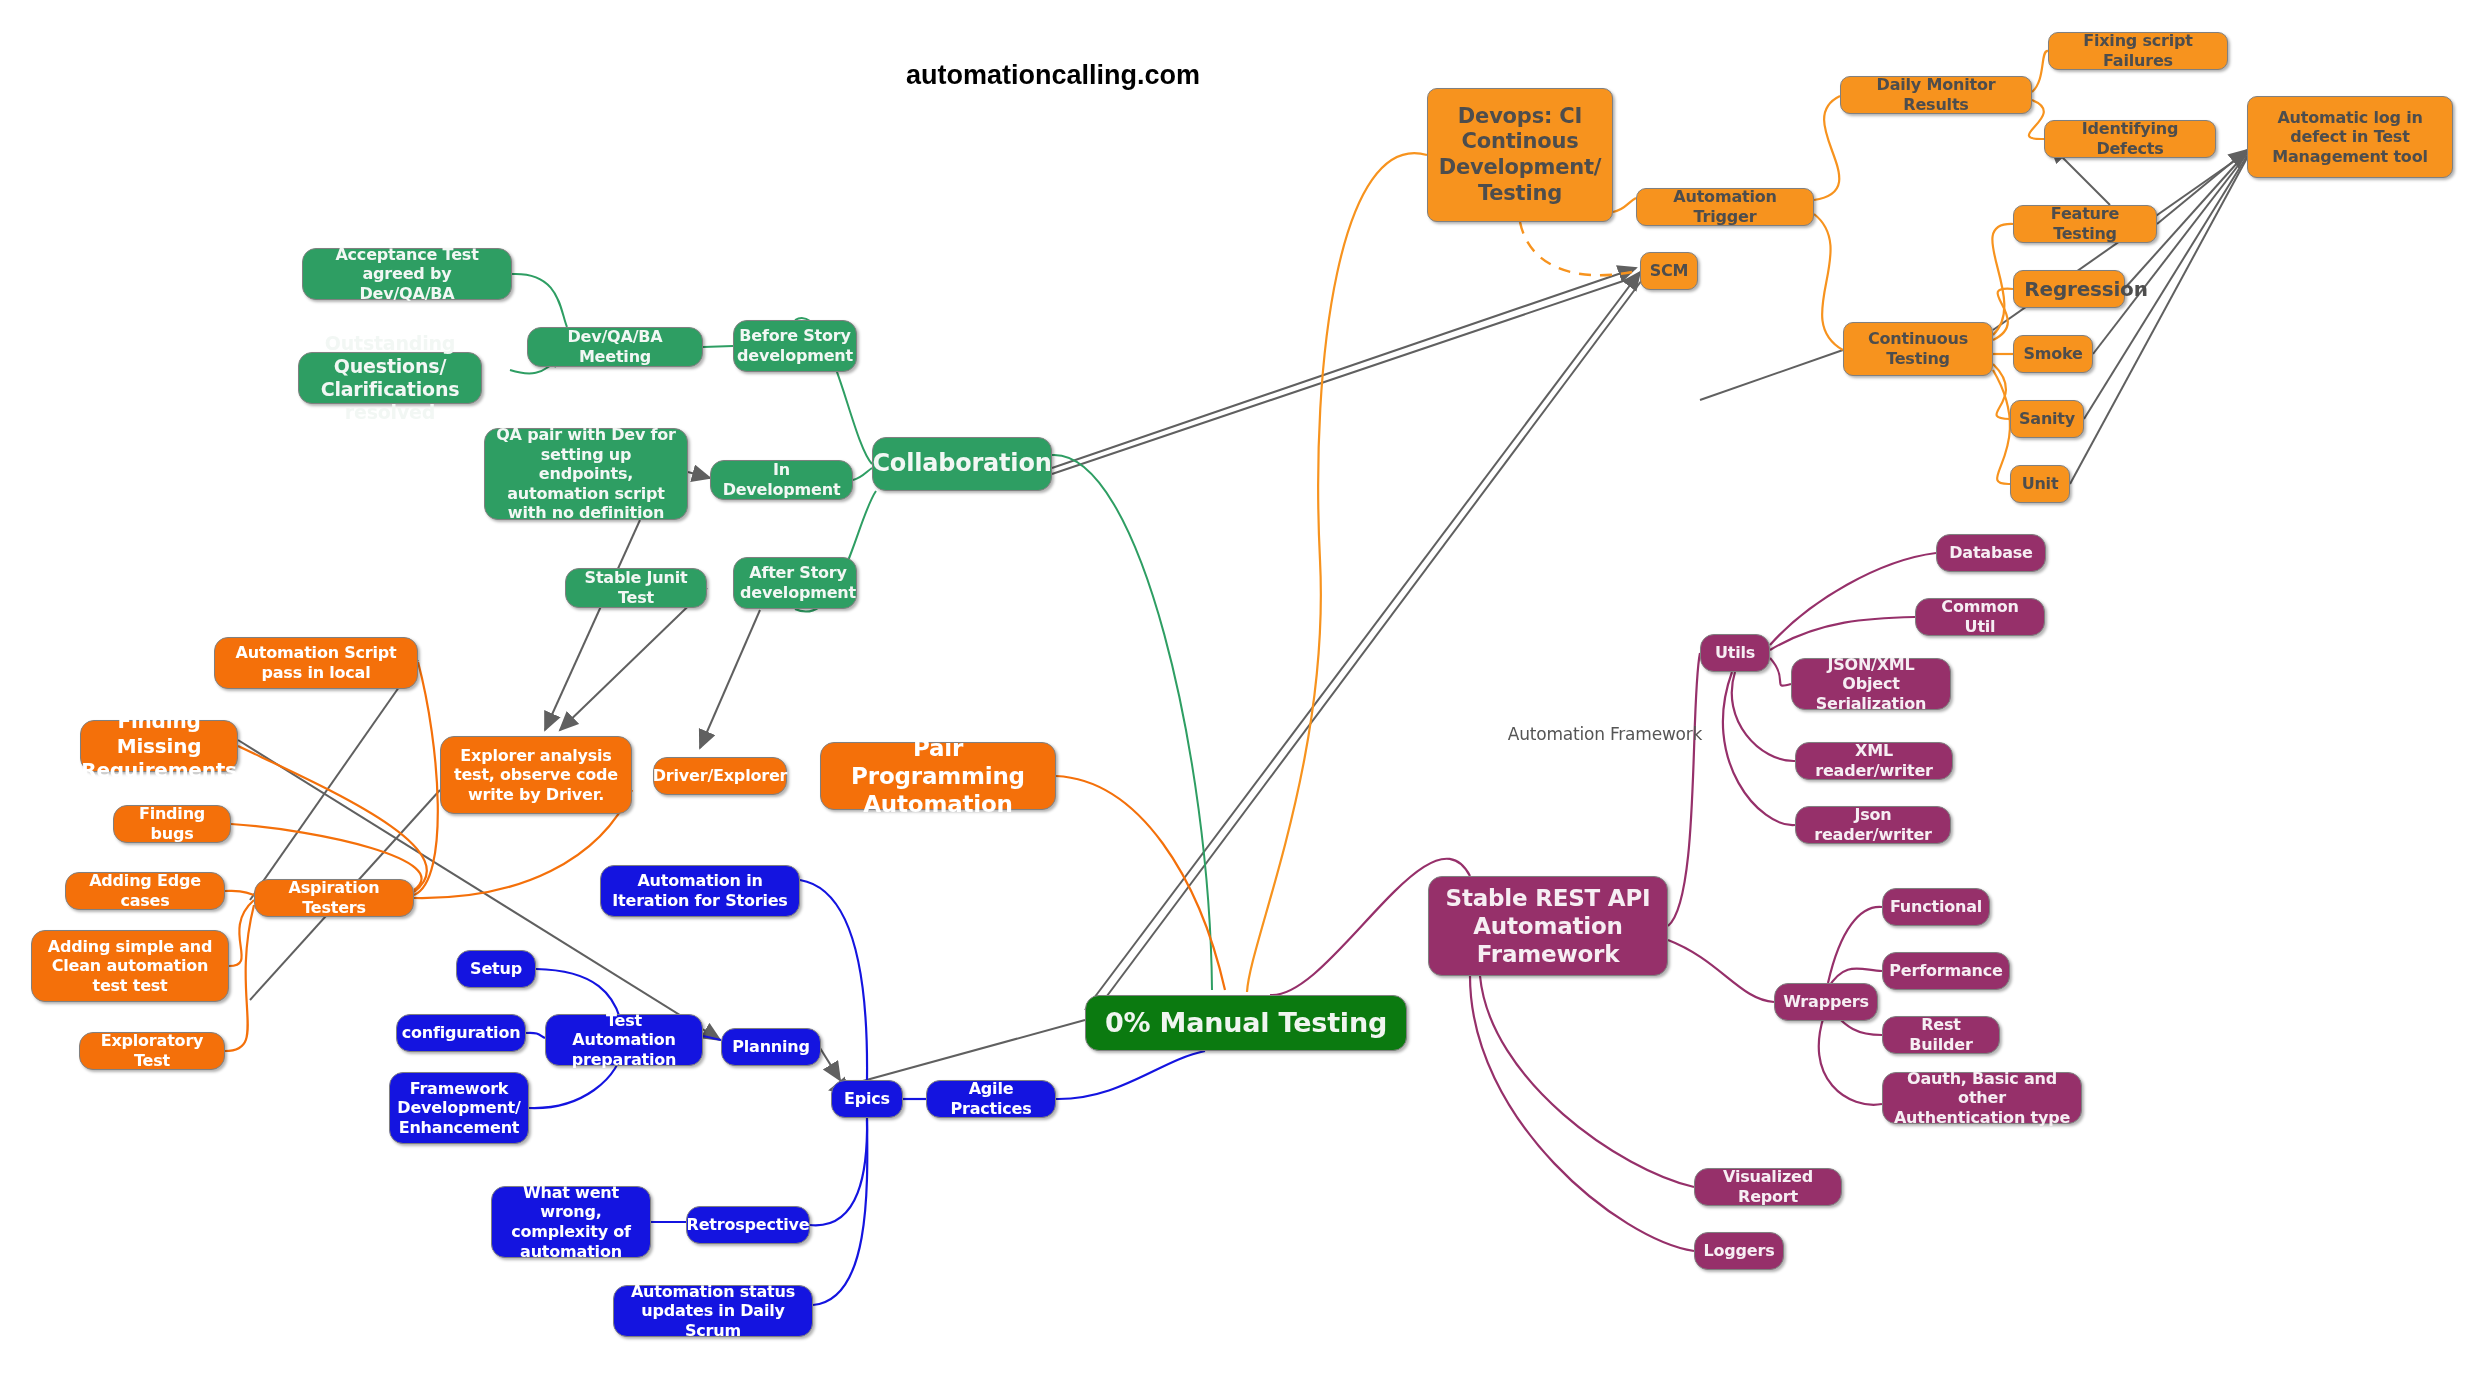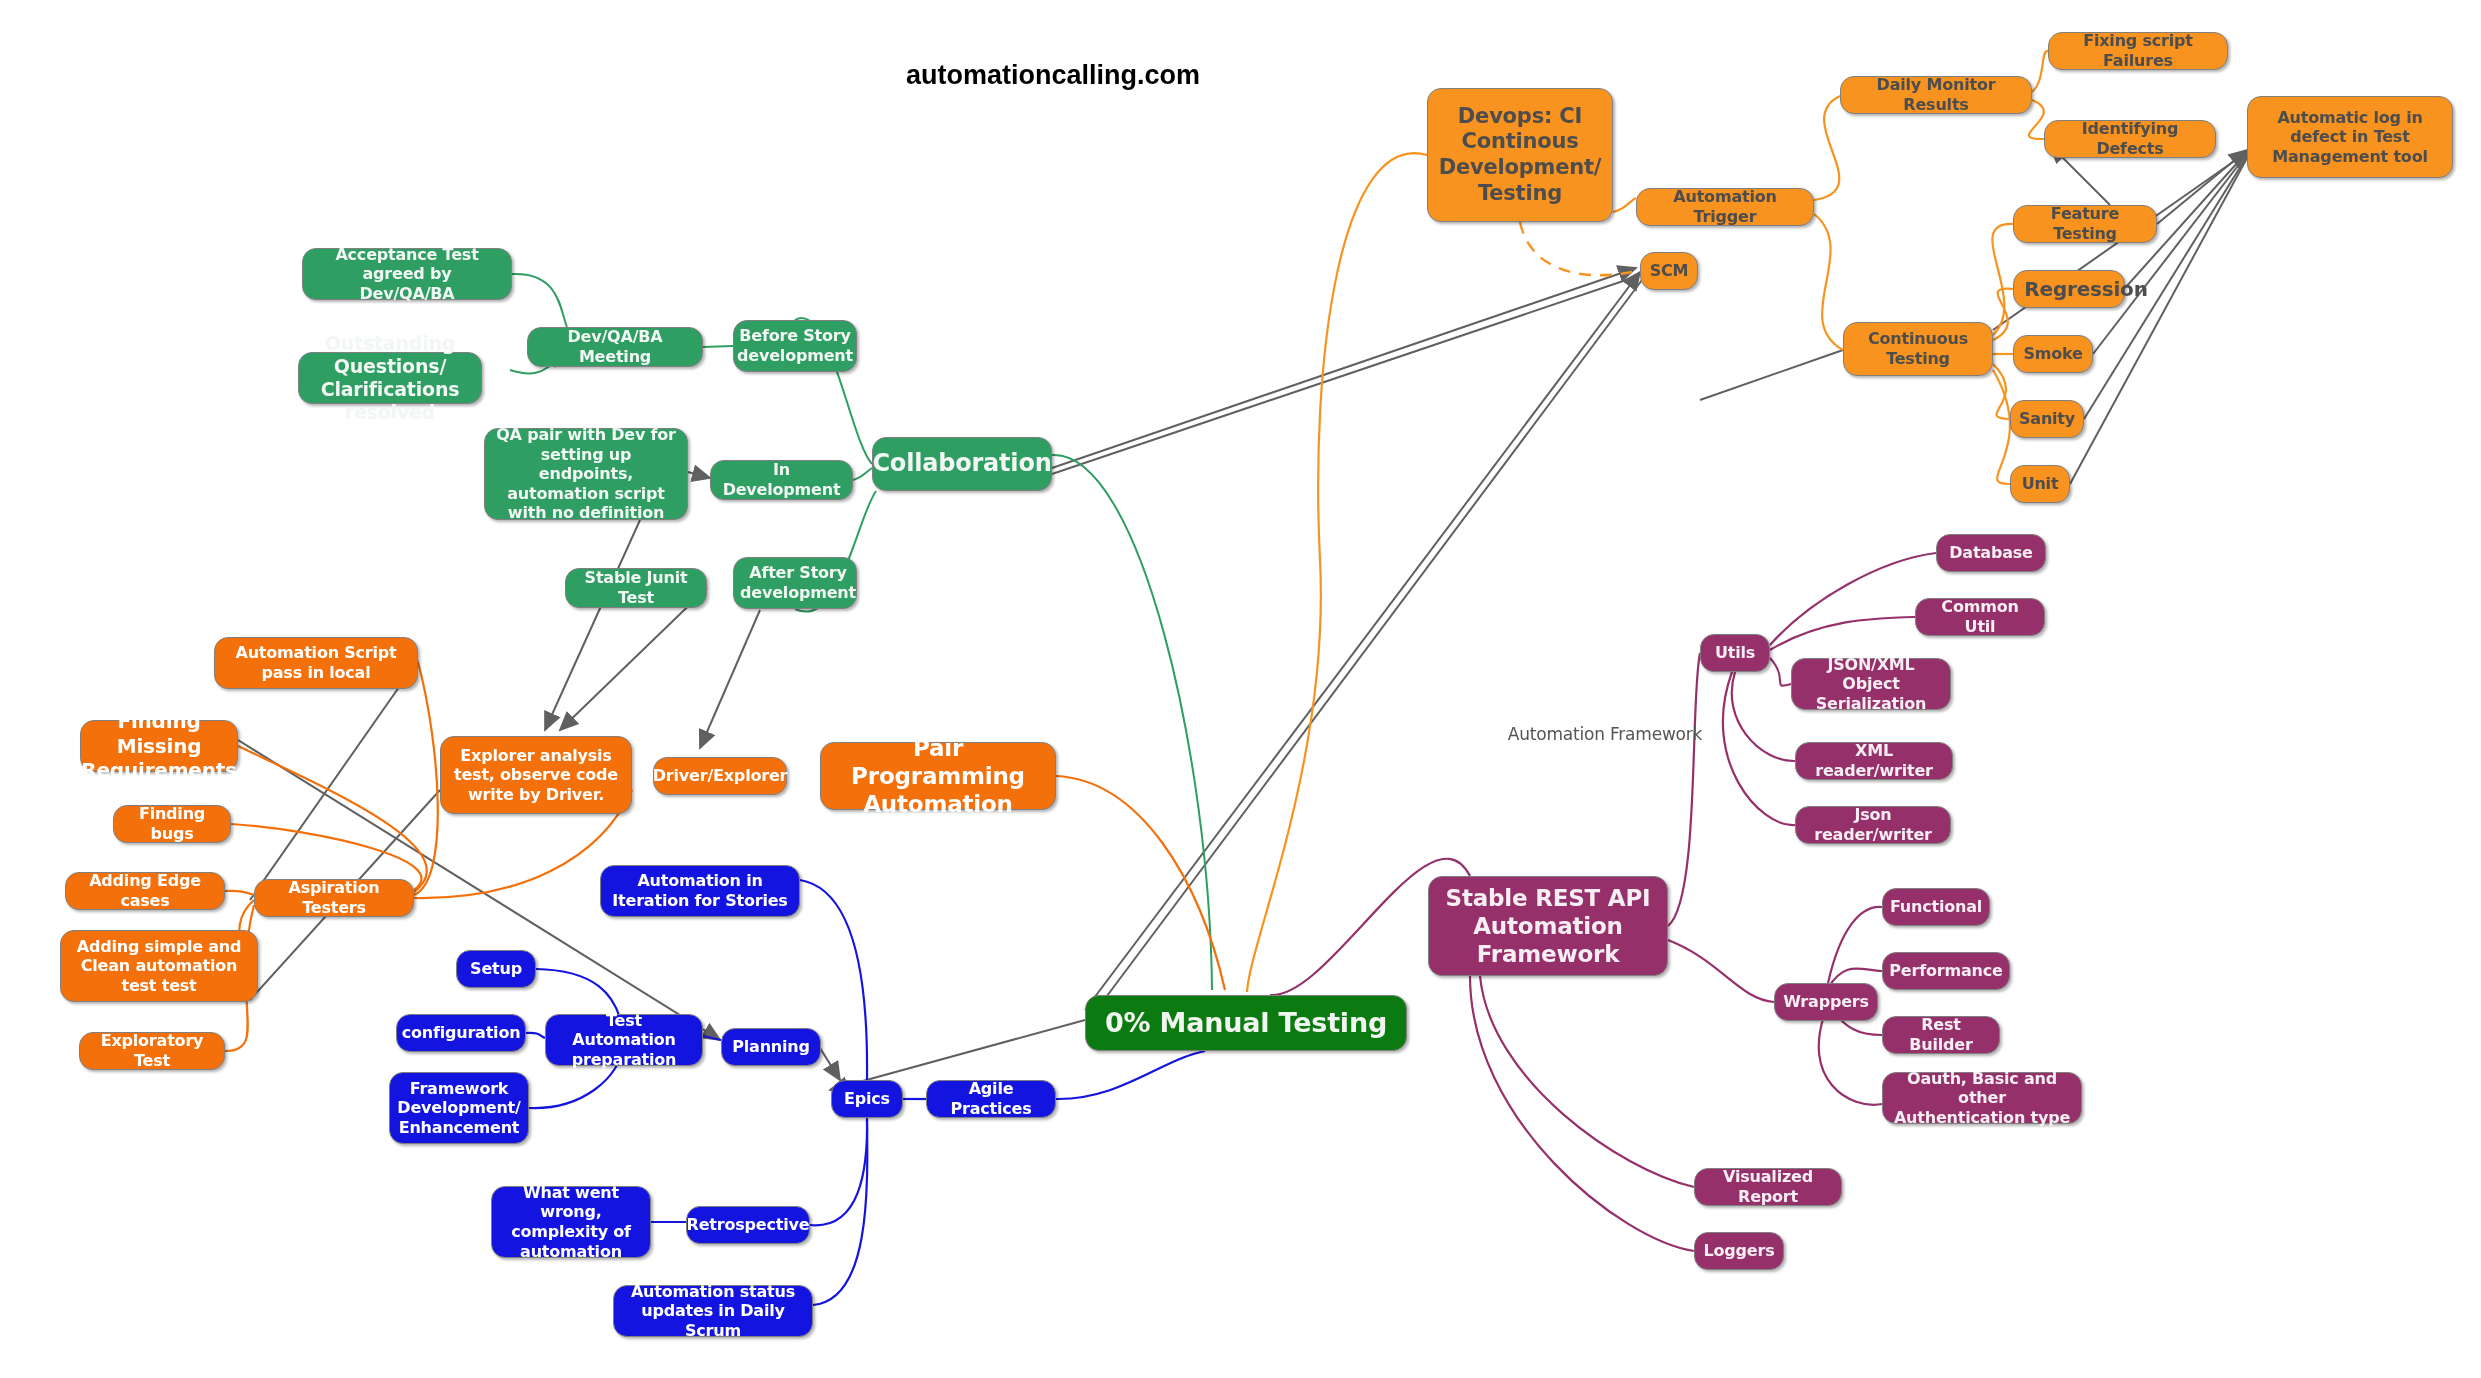--- a/index.html
+++ b/index.html
@@ -18,21 +18,21 @@
     border:1.5px solid #808080;
     display:flex;align-items:center;justify-content:center;
     text-align:center;
     font-weight:bold;
     line-height:1.22;
     padding:5px 10px;
     box-shadow:2px 2px 3px rgba(0,0,0,.30);
     letter-spacing:-.2px;
   }
   .green{background:#2e9e63;color:#f2f7f4;}
-  .orange{background:#f7931e;color:#4d4d4d;}
+  .orange{background:#f7931e;color:#4d4d4d;border-radius:10px;}
   .orange2{background:#f4700a;color:#ffffff;}
   .blue{background:#1414e0;color:#ffffff;}
   .purple{background:#96306a;color:#f6eef3;}
   .darkgreen{background:#0b7a10;color:#f0f5f0;}
   .plain{
     position:absolute;border:none;background:none;box-shadow:none;
     color:#555;font-weight:normal;
   }
   #site-title{
     position:absolute;font-weight:bold;color:#000;
@@ -159,21 +159,21 @@
       <div class="node orange" style="left: 2013px; top: 270px; width: 112px; height: 38px; font-size: 20px; padding-left: 44px;">Regression</div>
       <div class="node orange" style="left: 1843px; top: 322px; width: 150px; height: 54px; font-size: 16px;">Continuous Testing</div>
       <div class="node orange" style="left: 2013px; top: 335px; width: 80px; height: 38px; font-size: 16px;">Smoke</div>
       <div class="node orange" style="left: 2010px; top: 400px; width: 74px; height: 38px; font-size: 16px;">Sanity</div>
       <div class="node orange" style="left: 2010px; top: 465px; width: 60px; height: 38px; font-size: 16px;">Unit</div>
       <div class="node orange2" style="left: 214px; top: 637px; width: 204px; height: 52px; font-size: 16px;">Automation Script pass in local</div>
       <div class="node orange2" style="left: 80px; top: 720px; width: 158px; height: 52px; font-size: 20px;">Finding Missing Requirements</div>
       <div class="node orange2" style="left: 113px; top: 805px; width: 118px; height: 38px; font-size: 16px;">Finding bugs</div>
       <div class="node orange2" style="left: 65px; top: 872px; width: 160px; height: 38px; font-size: 16px;">Adding Edge cases</div>
       <div class="node orange2" style="left: 254px; top: 879px; width: 160px; height: 38px; font-size: 16px;">Aspiration Testers</div>
-      <div class="node orange2" style="left: 31px; top: 930px; width: 198px; height: 72px; font-size: 16px; margin-left: 29px;">Adding simple and Clean automation test test</div>
+      <div class="node orange2" style="left: 31px; top: 930px; width: 198px; height: 72px; font-size: 16px;">Adding simple and Clean automation test test</div>
       <div class="node orange2" style="left: 79px; top: 1032px; width: 146px; height: 38px; font-size: 16px;">Exploratory Test</div>
       <div class="node orange2" style="left: 440px; top: 736px; width: 192px; height: 78px; font-size: 16px;">Explorer analysis test, observe code write by Driver.</div>
       <div class="node orange2" style="left: 653px; top: 757px; width: 134px; height: 38px; font-size: 16px;">Driver/Explorer</div>
       <div class="node orange2" style="left: 820px; top: 742px; width: 236px; height: 68px; font-size: 23px;">Pair Programming Automation</div>
       <div class="node blue" style="left: 600px; top: 865px; width: 200px; height: 52px; font-size: 16px;">Automation in Iteration for Stories</div>
       <div class="node blue" style="left: 456px; top: 950px; width: 80px; height: 38px; font-size: 16px;">Setup</div>
       <div class="node blue" style="left: 396px; top: 1014px; width: 130px; height: 38px; font-size: 16px;">configuration</div>
       <div class="node blue" style="left: 545px; top: 1014px; width: 158px; height: 52px; font-size: 16px;">Test Automation preparation</div>
       <div class="node blue" style="left: 721px; top: 1028px; width: 100px; height: 38px; font-size: 16px;">Planning</div>
       <div class="node blue" style="left: 389px; top: 1072px; width: 140px; height: 72px; font-size: 16px;">Framework Development/ Enhancement</div>

